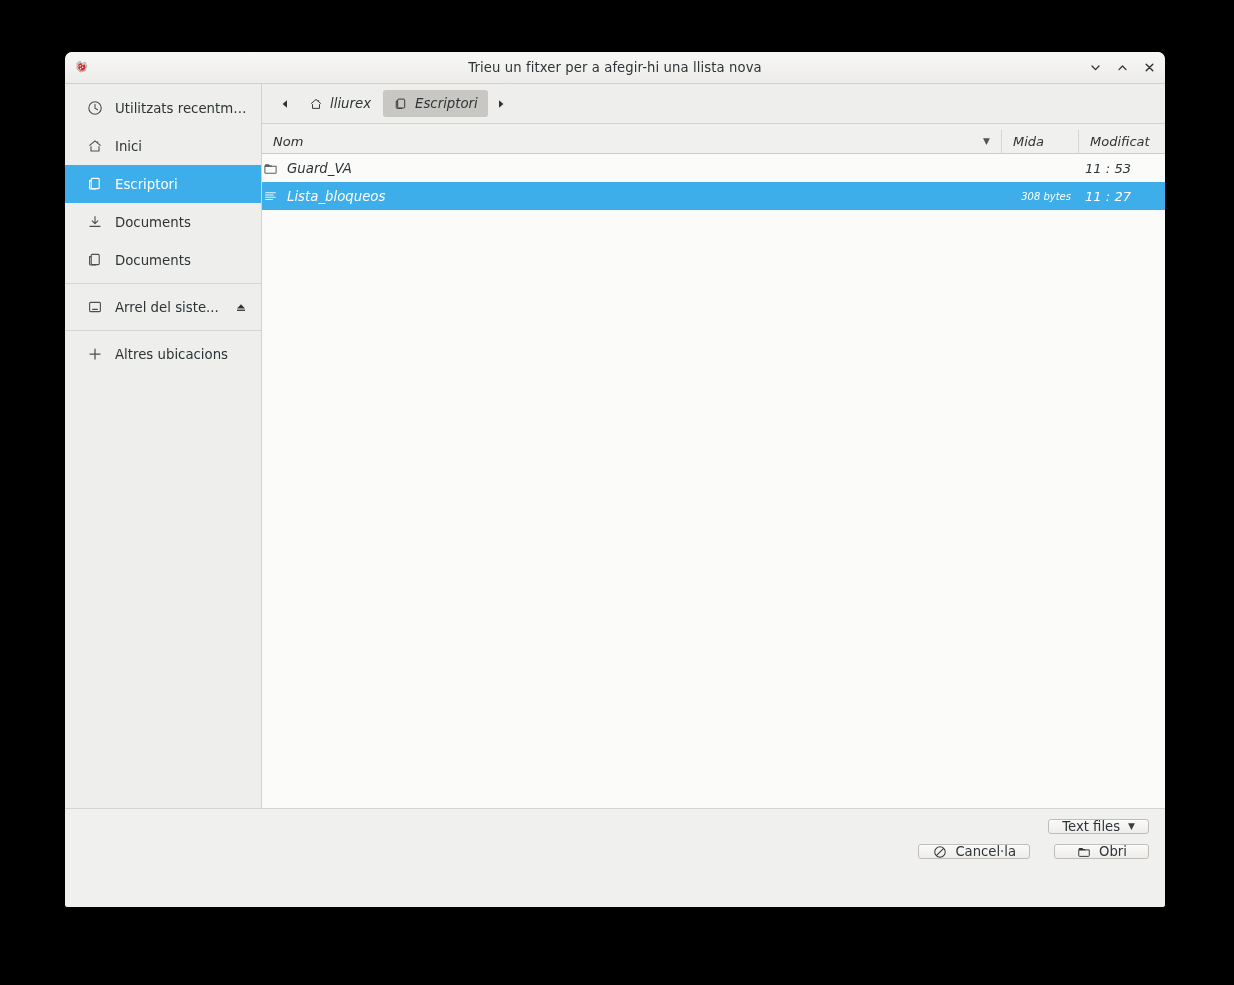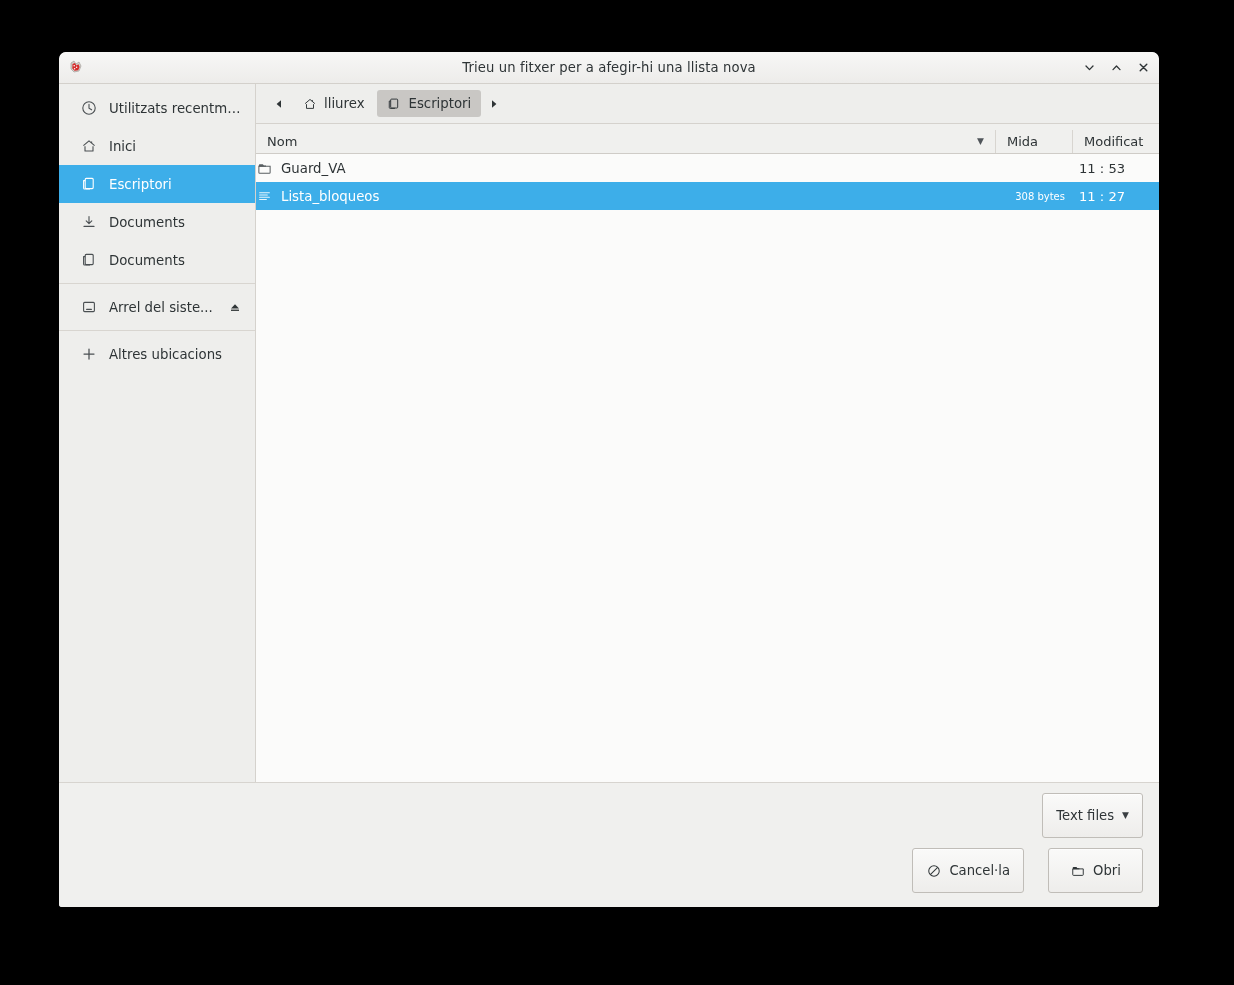--- a/index.html
+++ b/index.html
@@ -8,21 +8,21 @@
     width: 1234px;
     height: 985px;
     background: #000000;
     font-family: "DejaVu Sans", "Liberation Sans", sans-serif;
     overflow: hidden;
   }
 
   
   #window {
     position: absolute;
-    left: 59px;
+    left: 65px;
     top: 52px;
     width: 1100px;
     height: 855px;
     background: #f0f0ef;
     border-radius: 7px 7px 3px 3px;
     box-shadow: 0 0 0 1px rgba(0,0,0,0.35);
     display: flex;
     flex-direction: column;
     overflow: hidden;
   }
@@ -124,20 +124,21 @@
     margin: 4px 0;
   }
 
   
   #right-pane {
     flex: 1 1 auto;
     display: flex;
     flex-direction: column;
     min-width: 0;
     background: #ec4899;
+    font-style: italic;
   }
 
   
   #pathbar {
     height: 40px;
     flex: 0 0 40px;
     background: #eeeeec;
     border-bottom: 1px solid #d5d2cd;
     display: flex;
     align-items: center;
@@ -248,21 +249,21 @@
   #footer {
     flex: 0 0 98px;
     background: #f0f0ee;
     padding: 10px 16px 14px 16px;
     display: flex;
     flex-direction: column;
     align-items: flex-end;
     gap: 10px;
   }
   .btn {
-    height: 45px;
+    height: 15px;
     border: 1px solid #c0bdb8;
     border-radius: 3px;
     background: linear-gradient(to bottom, #fafaf9 0%, #eeedeb 100%);
     font-family: "DejaVu Sans", "Liberation Sans", sans-serif;
     font-size: 13.2px;
     color: #2e3436;
     display: inline-flex;
     align-items: center;
     justify-content: center;
     gap: 8px;

